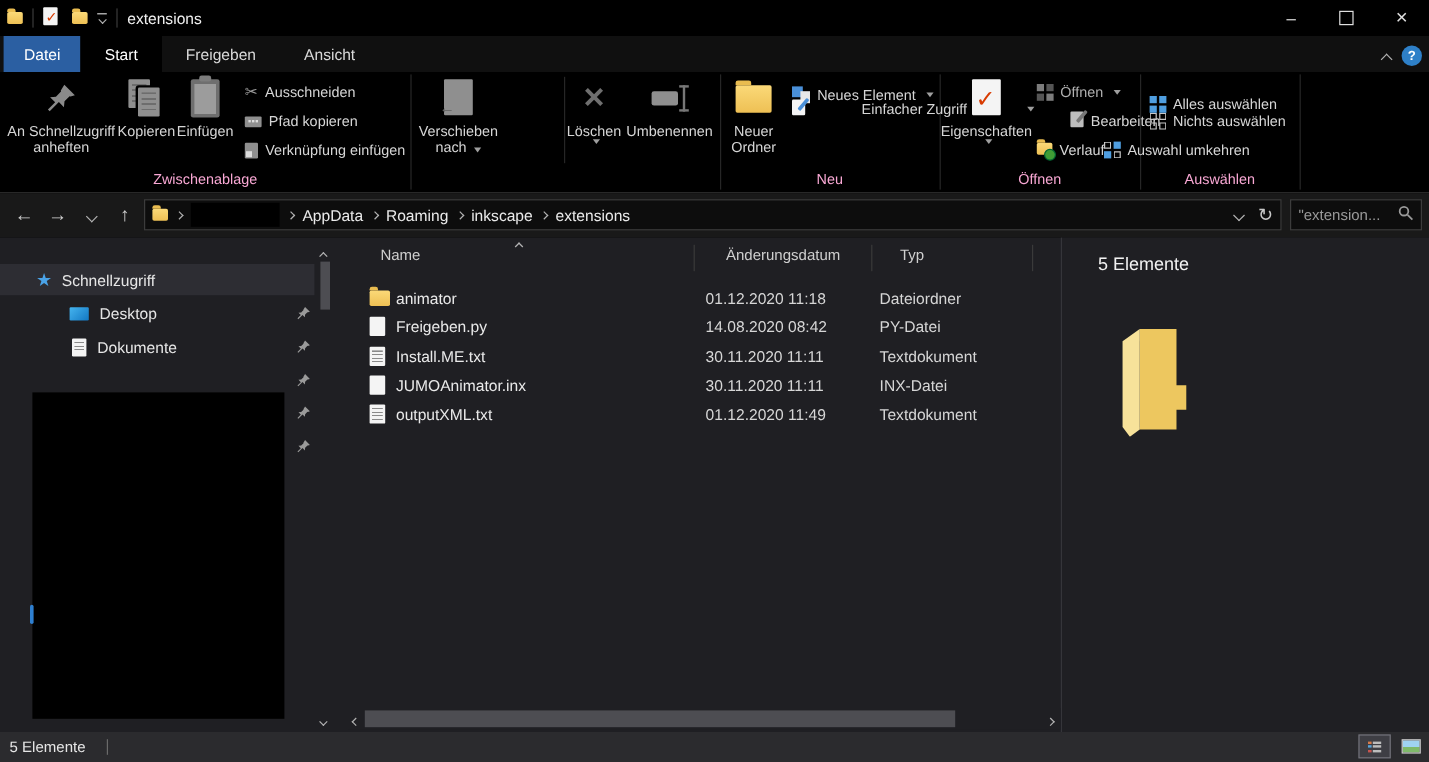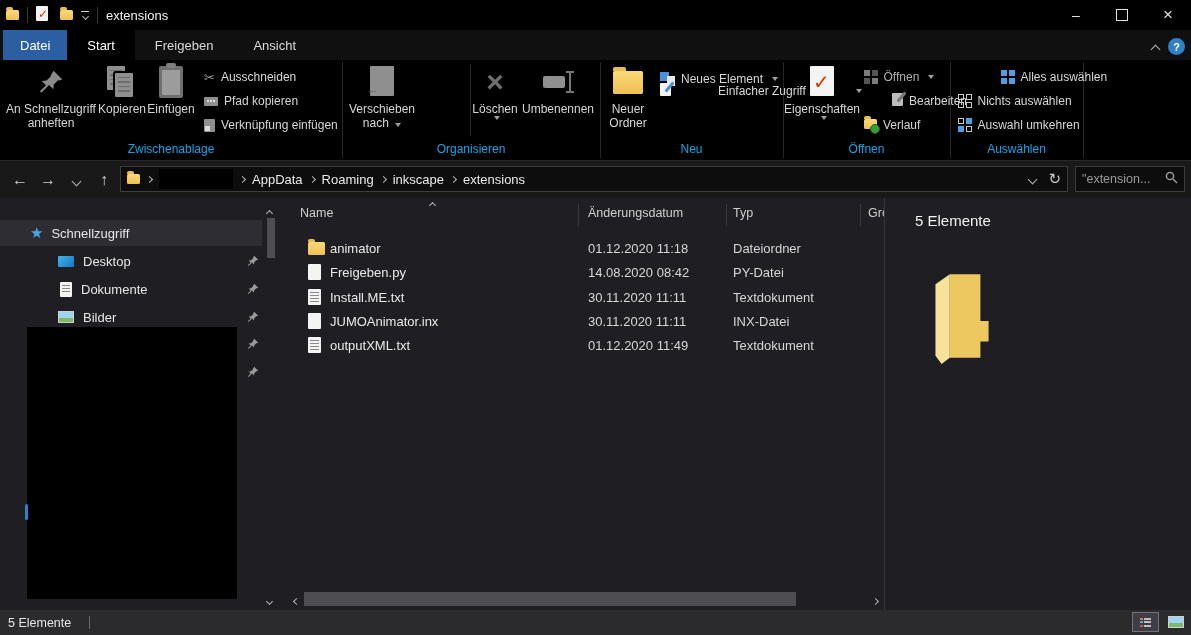--- a/index.html
+++ b/index.html
@@ -21,21 +21,21 @@
   .tab{display:flex;align-items:center;justify-content:center;font-size:13px;color:#dadada;padding:0 20px;}
   .tab.file{background:#2b5fa2;color:#fff;margin-left:3px;padding:0 17px;}
   .tab.active{background:#000;color:#fff;}
   #ribbon-collapse{position:absolute;right:32px;top:41px;}
   #help-btn{position:absolute;right:6px;top:38px;width:17px;height:17px;border-radius:50%;background:#2e80c8;
             color:#fff;font-size:11px;font-weight:bold;display:flex;align-items:center;justify-content:center;}
 
   
   #ribbon{left:0;top:60px;width:1191px;height:100px;background:#000;border-bottom:1px solid #282828;}
   .gsep{position:absolute;top:2px;bottom:2px;width:1px;background:#262626;}
-  .glabel{position:absolute;top:82px;font-size:12px;color:#0ea5e9;text-align:center;}
+  .glabel{position:absolute;top:82px;font-size:12px;color:#f9a8d4;text-align:center;}
   .rbtn{position:absolute;top:2px;height:76px;display:flex;flex-direction:column;align-items:center;}
   .rbtn .icozone{height:40px;display:flex;align-items:center;justify-content:center;}
   .rlbl{font-size:12px;line-height:14px;text-align:center;color:#d6d6d6;}
   .srow{position:absolute;display:flex;align-items:center;gap:6px;height:22px;font-size:12px;color:#d6d6d6;}
   .tri{width:0;height:0;border-left:3.5px solid transparent;border-right:3.5px solid transparent;
        border-top:4px solid #9f9f9f;display:inline-block;margin-left:3px;}
   .cv{display:inline-block;width:6px;height:6px;border-right:1.5px solid #b4b4b4;border-bottom:1.5px solid #b4b4b4;
       transform:rotate(45deg);}
   .cv.r{transform:rotate(-45deg);} .cv.u{transform:rotate(-135deg);} .cv.l{transform:rotate(135deg);}
   .cv.sm{width:4px;height:4px;}
@@ -102,21 +102,21 @@
            background:linear-gradient(180deg,#9fd3f2 55%,#7fba6a 55%);}
   #side-redact{position:absolute;left:27px;top:129px;width:210px;height:272px;background:#000;}
   #side-bluetick{position:absolute;left:25px;top:306px;width:3px;height:16px;background:#2e7fd0;border-radius:2px;}
   .pin-abs{position:absolute;left:247px;}
   #side-scroll{position:absolute;left:263px;top:2px;width:16px;height:406px;}
   #side-thumb{position:absolute;left:4px;top:18px;width:8px;height:40px;background:#4d4d52;}
   .scr-ar{position:absolute;left:4px;}
 
   
   #filelist{position:absolute;left:290px;top:0;width:594px;height:412px;overflow:hidden;border-right:1px solid #35353a;}
-  .hdr{position:absolute;top:8px;font-size:12.5px;color:#cfcfcf;}
+  .hdr{position:absolute;top:8px;font-size:12.5px;color:#cfcfcf;margin-left:17px;}
   .hsep{position:absolute;top:6px;height:22px;width:1px;background:#3a3a3a;}
   .frow{position:absolute;left:0;width:594px;height:24px;display:flex;align-items:center;}
   .fname{position:absolute;left:40px;color:#e9e9e9;}
   .fic{position:absolute;left:18px;}
   .fdate{position:absolute;left:298px;color:#d6d6d6;}
   .ftype{position:absolute;left:443px;color:#d6d6d6;}
   #hscroll{position:absolute;left:0;top:392px;width:594px;height:18px;background:#1f1f23;display:flex;align-items:center;}
   #hthumb{position:absolute;left:14px;top:2px;width:492px;height:14px;background:#4d4d52;}
 
   
@@ -239,21 +239,20 @@
   </div>
   <div class="rbtn" style="left:520px;width:76px;">
     <span class="icozone">
         <span class="rename-ic">
           <span class="box"></span>
           <span class="beam"></span>
         </span>
       </span>
     <span class="rlbl">Umbenennen</span>
   </div>
-  <div class="glabel" style="left:342px;width:258px;">Organisieren</div>
 
   <div class="rbtn" style="left:600px;width:56px;">
     <span class="icozone">
         <span class="fldr big"></span>
       </span>
     <span class="rlbl">Neuer Ordner</span>
   </div>
   <div class="srow" style="left:660px;top:8px;">
     <span class="newitem-ic">
         <span class="w"></span>
@@ -292,39 +291,39 @@
   <div class="srow" style="left:892px;top:30px;">
     <span style="position:relative;"><span class="pg" style="width:11px;height:13px;background:#bdbdbd;"></span><span class="pencil" style="background:#777;"></span></span>
     <span>Bearbeiten</span>
   </div>
   <div class="srow" style="left:864px;top:54px;">
     <span style="position:relative;"><span class="fldr sm"></span><span class="greendot"></span></span>
     <span>Verlauf</span>
   </div>
   <div class="glabel" style="left:783px;width:167px;">Öffnen</div>
 
-  <div class="srow" style="left:958px;top:6px;margin-left:43px;">
+  <div class="srow" style="left:958px;top:16px;">
     <span class="sq4">
         <i class="sq-b"></i>
         <i class="sq-b"></i>
         <i class="sq-b"></i>
         <i class="sq-b"></i>
       </span>
     <span>Alles auswählen</span>
   </div>
   <div class="srow" style="left:958px;top:30px;">
     <span class="sq4">
         <i class="sq-o"></i>
         <i class="sq-o"></i>
         <i class="sq-o"></i>
         <i class="sq-o"></i>
       </span>
     <span>Nichts auswählen</span>
   </div>
-  <div class="srow" style="left:958px;top:54px;">
+  <div class="srow" style="left:920px;top:54px;">
     <span class="sq4">
         <i class="sq-o"></i>
         <i class="sq-b"></i>
         <i class="sq-b"></i>
         <i class="sq-o"></i>
       </span>
     <span>Auswahl umkehren</span>
   </div>
   <div class="glabel" style="left:950px;width:133px;">Auswählen</div>
 </div>
@@ -372,24 +371,20 @@
       <span style="margin-left:8px;">Schnellzugriff</span>
     </div>
     <div class="siderow" style="top:50px;">
       <span class="ic-desktop" style="margin-left:58px;"></span>
       <span style="margin-left:9px;">Desktop</span>
     </div>
     <div class="siderow" style="top:78px;">
       <span class="pg lines" style="margin-left:60px;width:12px;height:15px;"></span>
       <span style="margin-left:9px;">Dokumente</span>
     </div>
-    <div class="siderow" style="top:106px;">
-      <span class="ic-pict" style="margin-left:58px;"></span>
-      <span style="margin-left:9px;">Bilder</span>
-    </div>
 
     <span class="pin-abs pinsm" style="top:57px;">
         <svg width="12" height="12" viewBox="0 0 16 16">
           <path fill="#9a9a9a" d="M9.6 1l5.4 5.4-2.2.6-.5-.1-2.6 2.6-.3 3-2.6-2.6L2.1 14.6l-.9-.9 3.7-3.7L2.3 7.4l3-.3L7.9 4.5l-.1-.5z"></path>
         </svg>
       </span>
     <span class="pin-abs pinsm" style="top:85px;">
         <svg width="12" height="12" viewBox="0 0 16 16">
           <path fill="#9a9a9a" d="M9.6 1l5.4 5.4-2.2.6-.5-.1-2.6 2.6-.3 3-2.6-2.6L2.1 14.6l-.9-.9 3.7-3.7L2.3 7.4l3-.3L7.9 4.5l-.1-.5z"></path>
         </svg>

